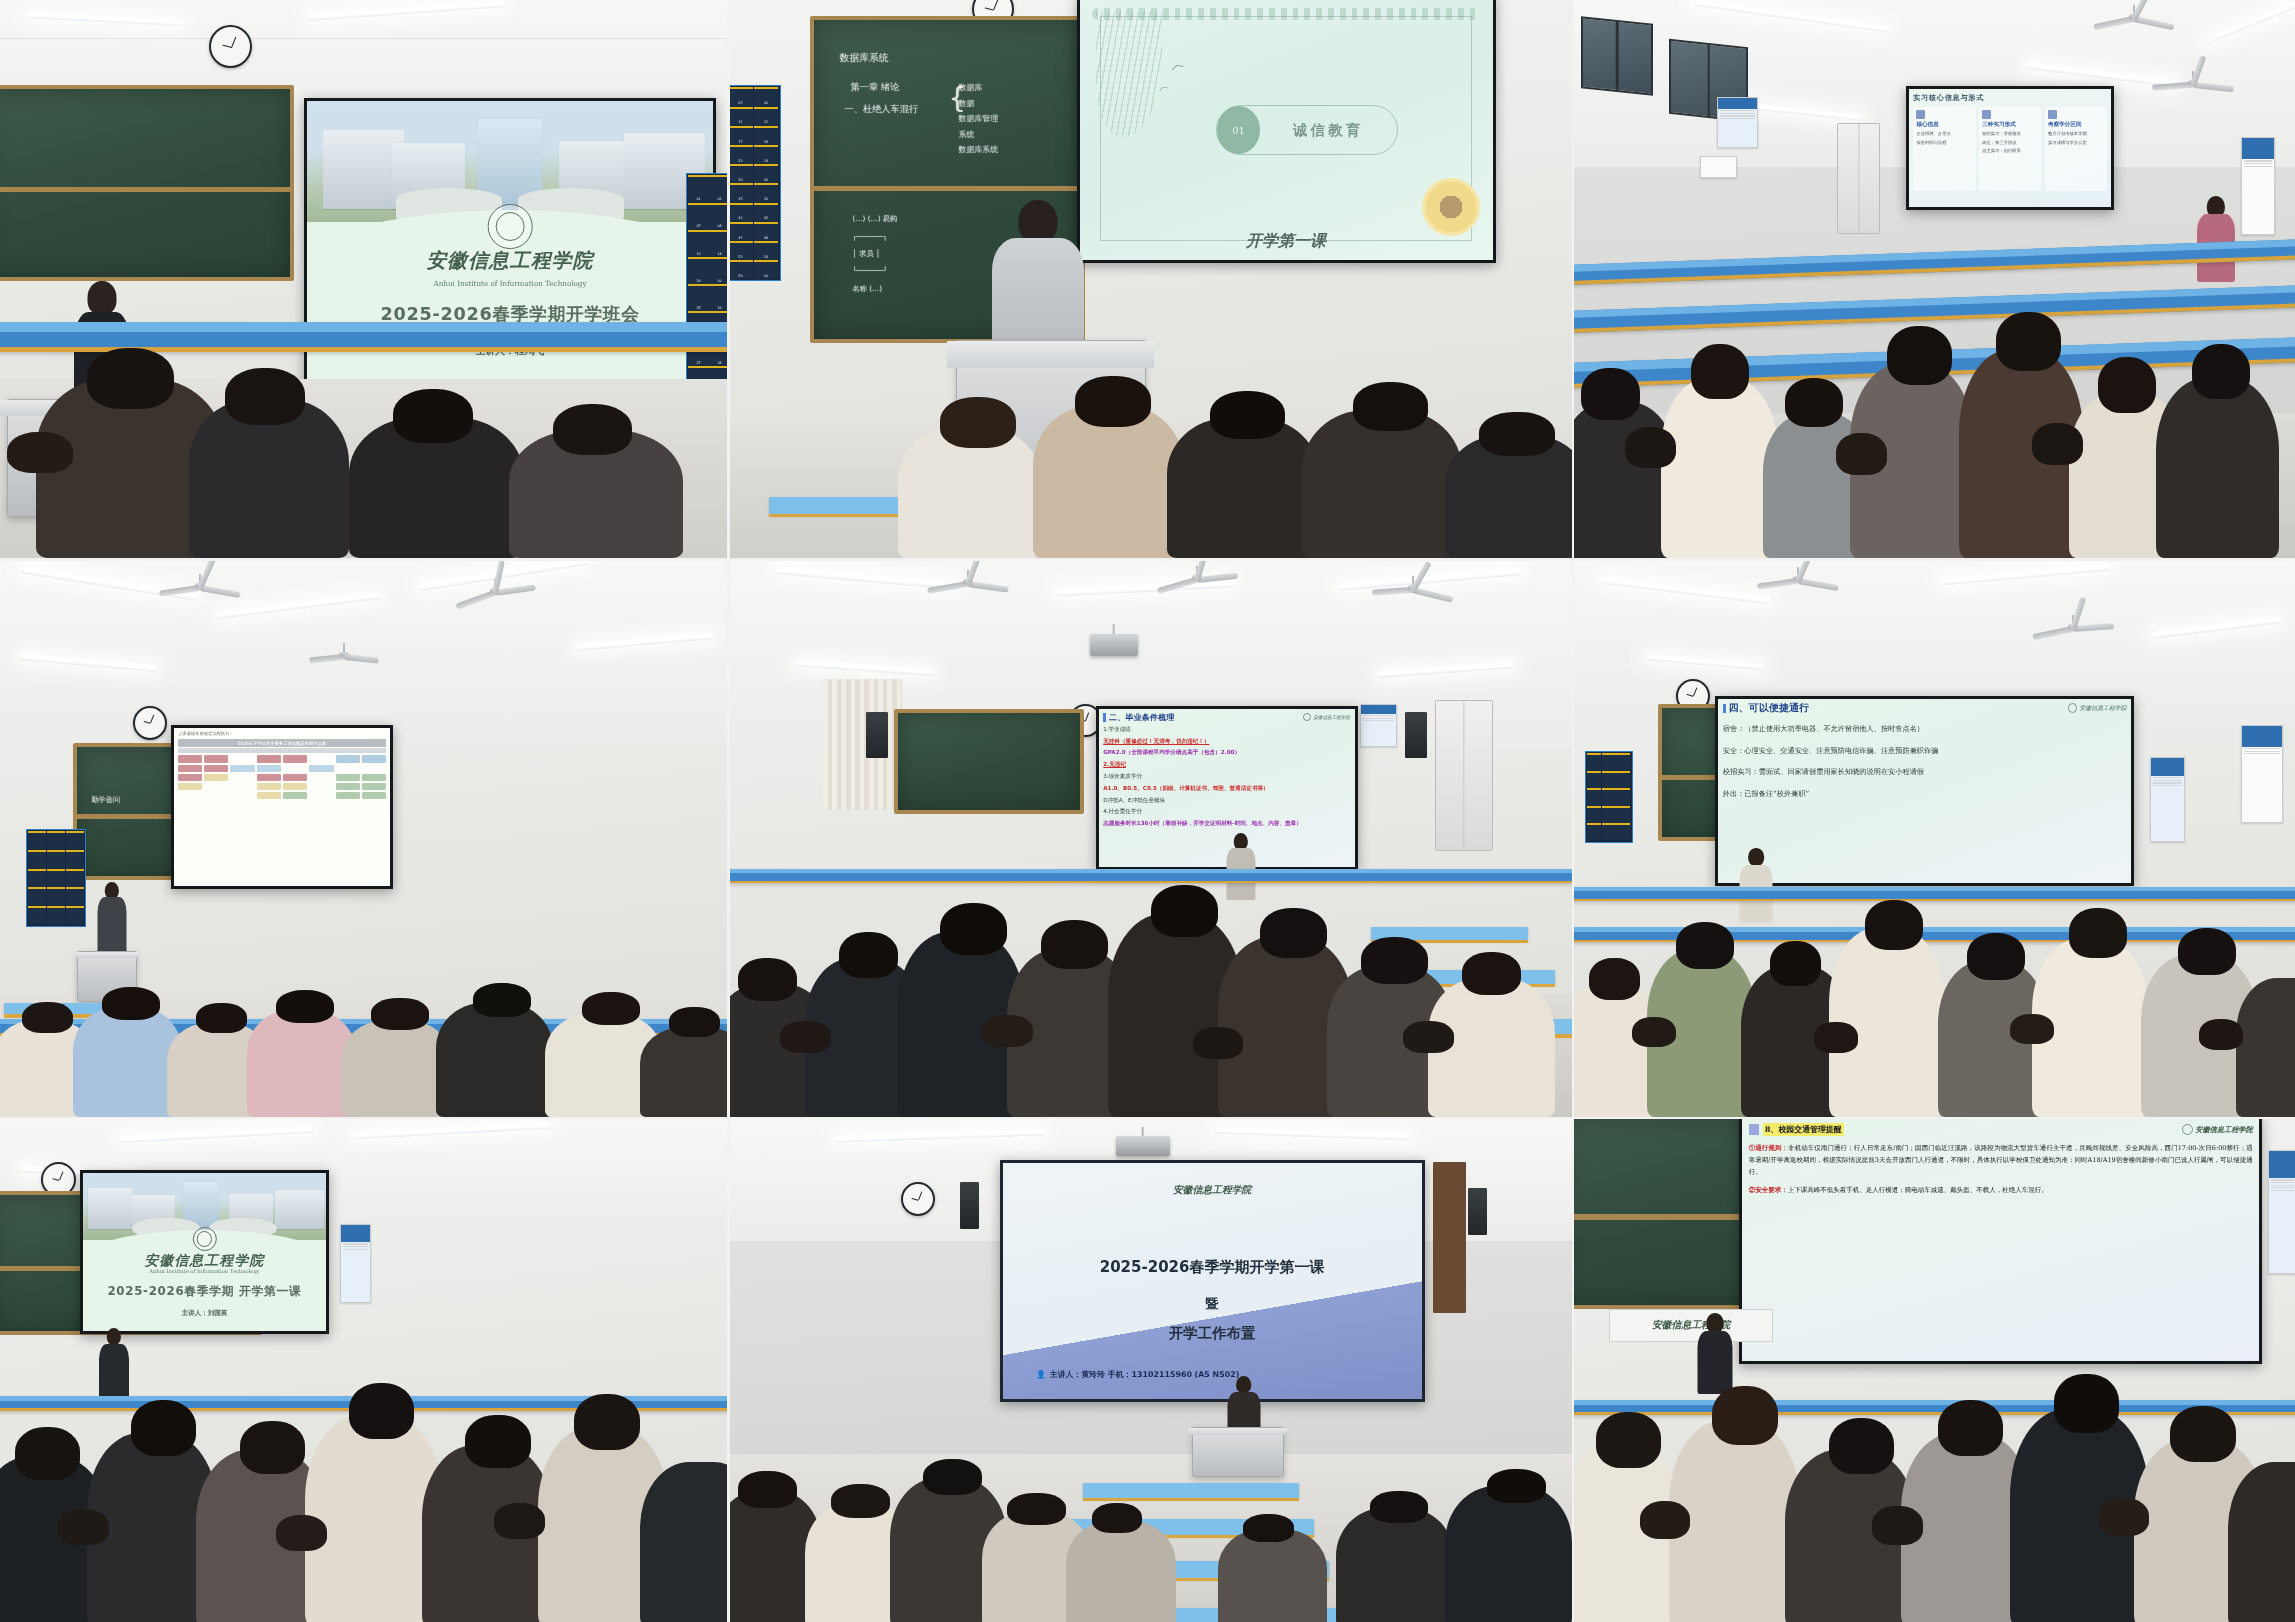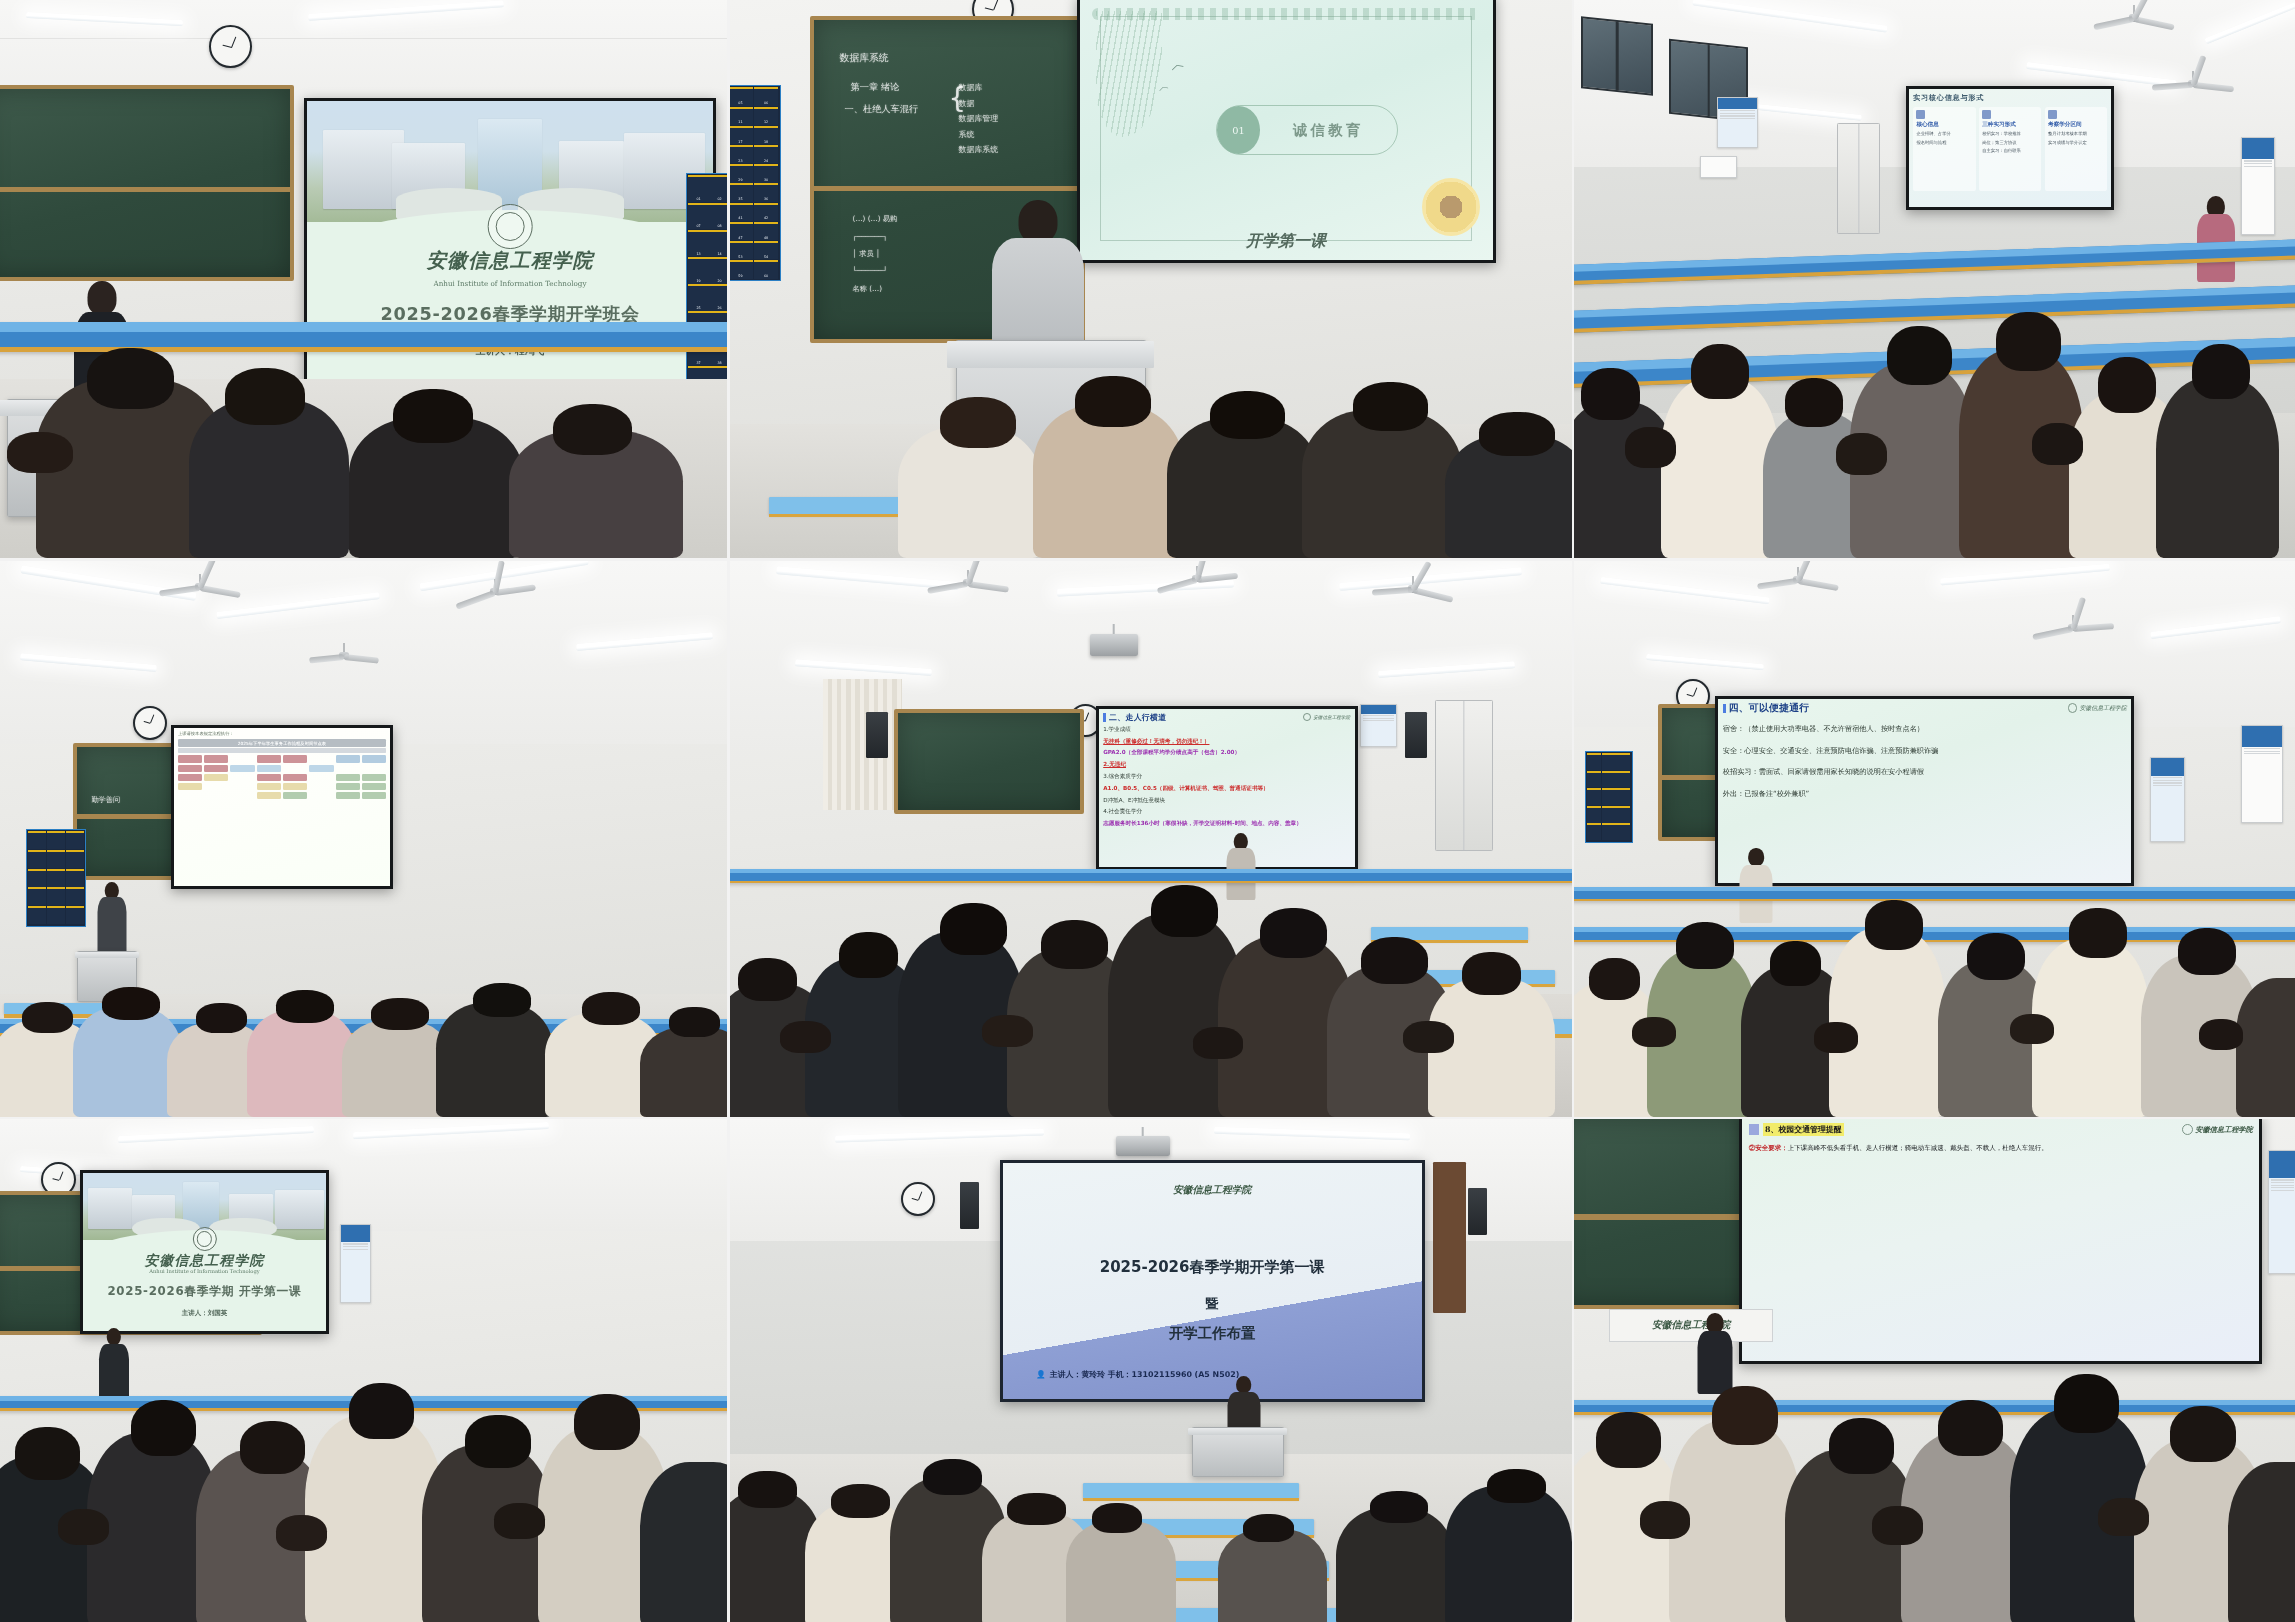--- a/index.html
+++ b/index.html
@@ -697,21 +697,21 @@
       <div class="ph"></div>
         <div class="pl"></div>
         <div class="pl"></div>
         <div class="pl"></div>
     </div>
 
     <div class="screen" style="left:366px;top:145px;width:262px;height:164px;">
       <div class="sl-deck">
         <div class="hd">
           <span class="tick"></span>
-          <h3>二、走人行横道</h3>
+          <h3>二、毕业条件梳理</h3>
           <span class="logo">
             <span class="ring"></span>
             <span>安徽信息工程学院</span>
           </span>
         </div>
         <p>1.学业成绩</p>
         <p class="u">无挂科（重修必过！无清考，切勿违纪！）</p>
         <p class="p">GPA2.0（全部课程平均学分绩点高于（包含）2.00）</p>
         <p class="u">2.无违纪</p>
         <p>3.综合素质学分</p>
@@ -1002,20 +1002,23 @@
       <div class="sl-doc">
         <div class="hd">
           <span class="sq"></span>
           <span class="ht">8、校园交通管理提醒</span>
           <span class="logo">
             <span class="ring"></span>
             <span>安徽信息工程学院</span>
           </span>
         </div>
         <p>
+          <span class="red">①通行规则：</span><span>非机动车仅南门通行；行人日常走东/南门；因西门临近汪溪路，该路段为物流大型货车通行主干道，且晚间视线差、安全风险高，西门17:00-次日6:00禁行；遇寒暑期/开学离返校期间，根据实际情况提前3天会开放西门人行通道，不限时，具体执行以学校保卫处通知为准；同时A18/A19宿舍楼间新修小南门已设人行翼闸，可以便捷通行。</span>
+        </p>
+        <p>
           <span class="red">②安全要求：</span><span>上下课高峰不低头看手机、走人行横道；骑电动车减速、戴头盔、不载人，杜绝人车混行。</span>
         </p>
       </div>
     </div>
 
     <div class="poster blue" style="left:694px;top:31px;width:29px;height:124px;">
       <div class="ph"></div>
         <div class="pl"></div>
         <div class="pl"></div>
         <div class="pl"></div>

